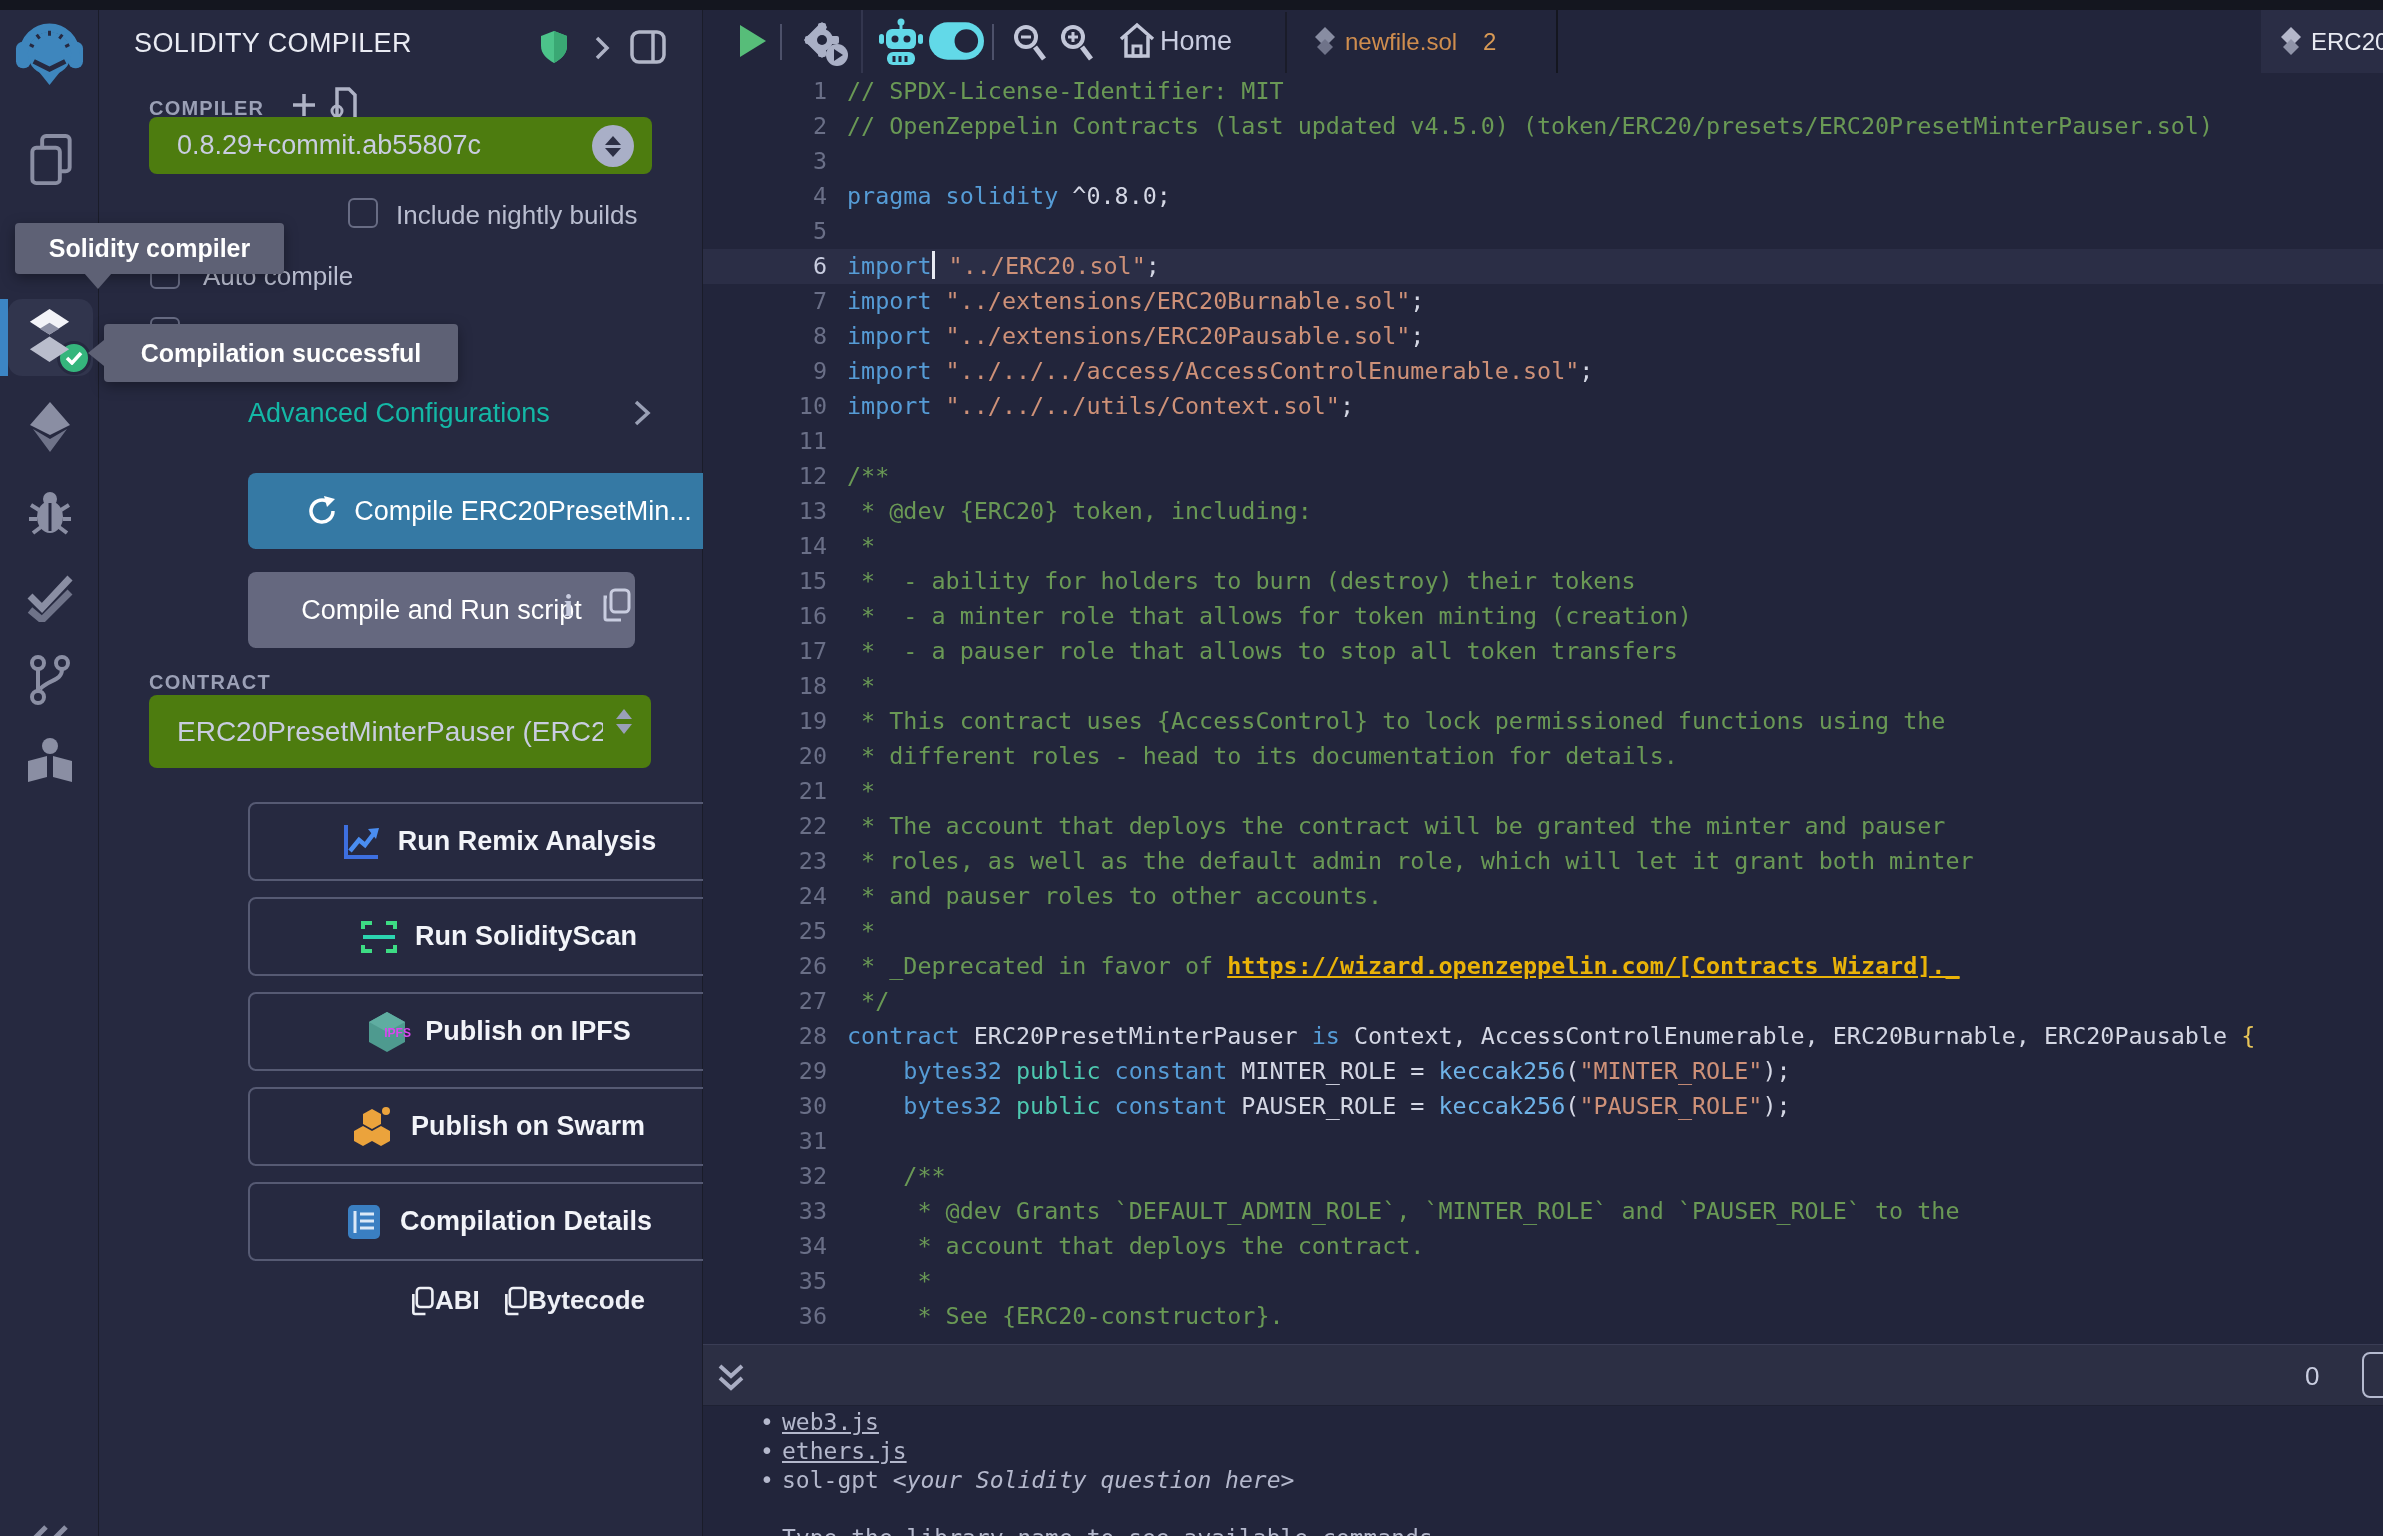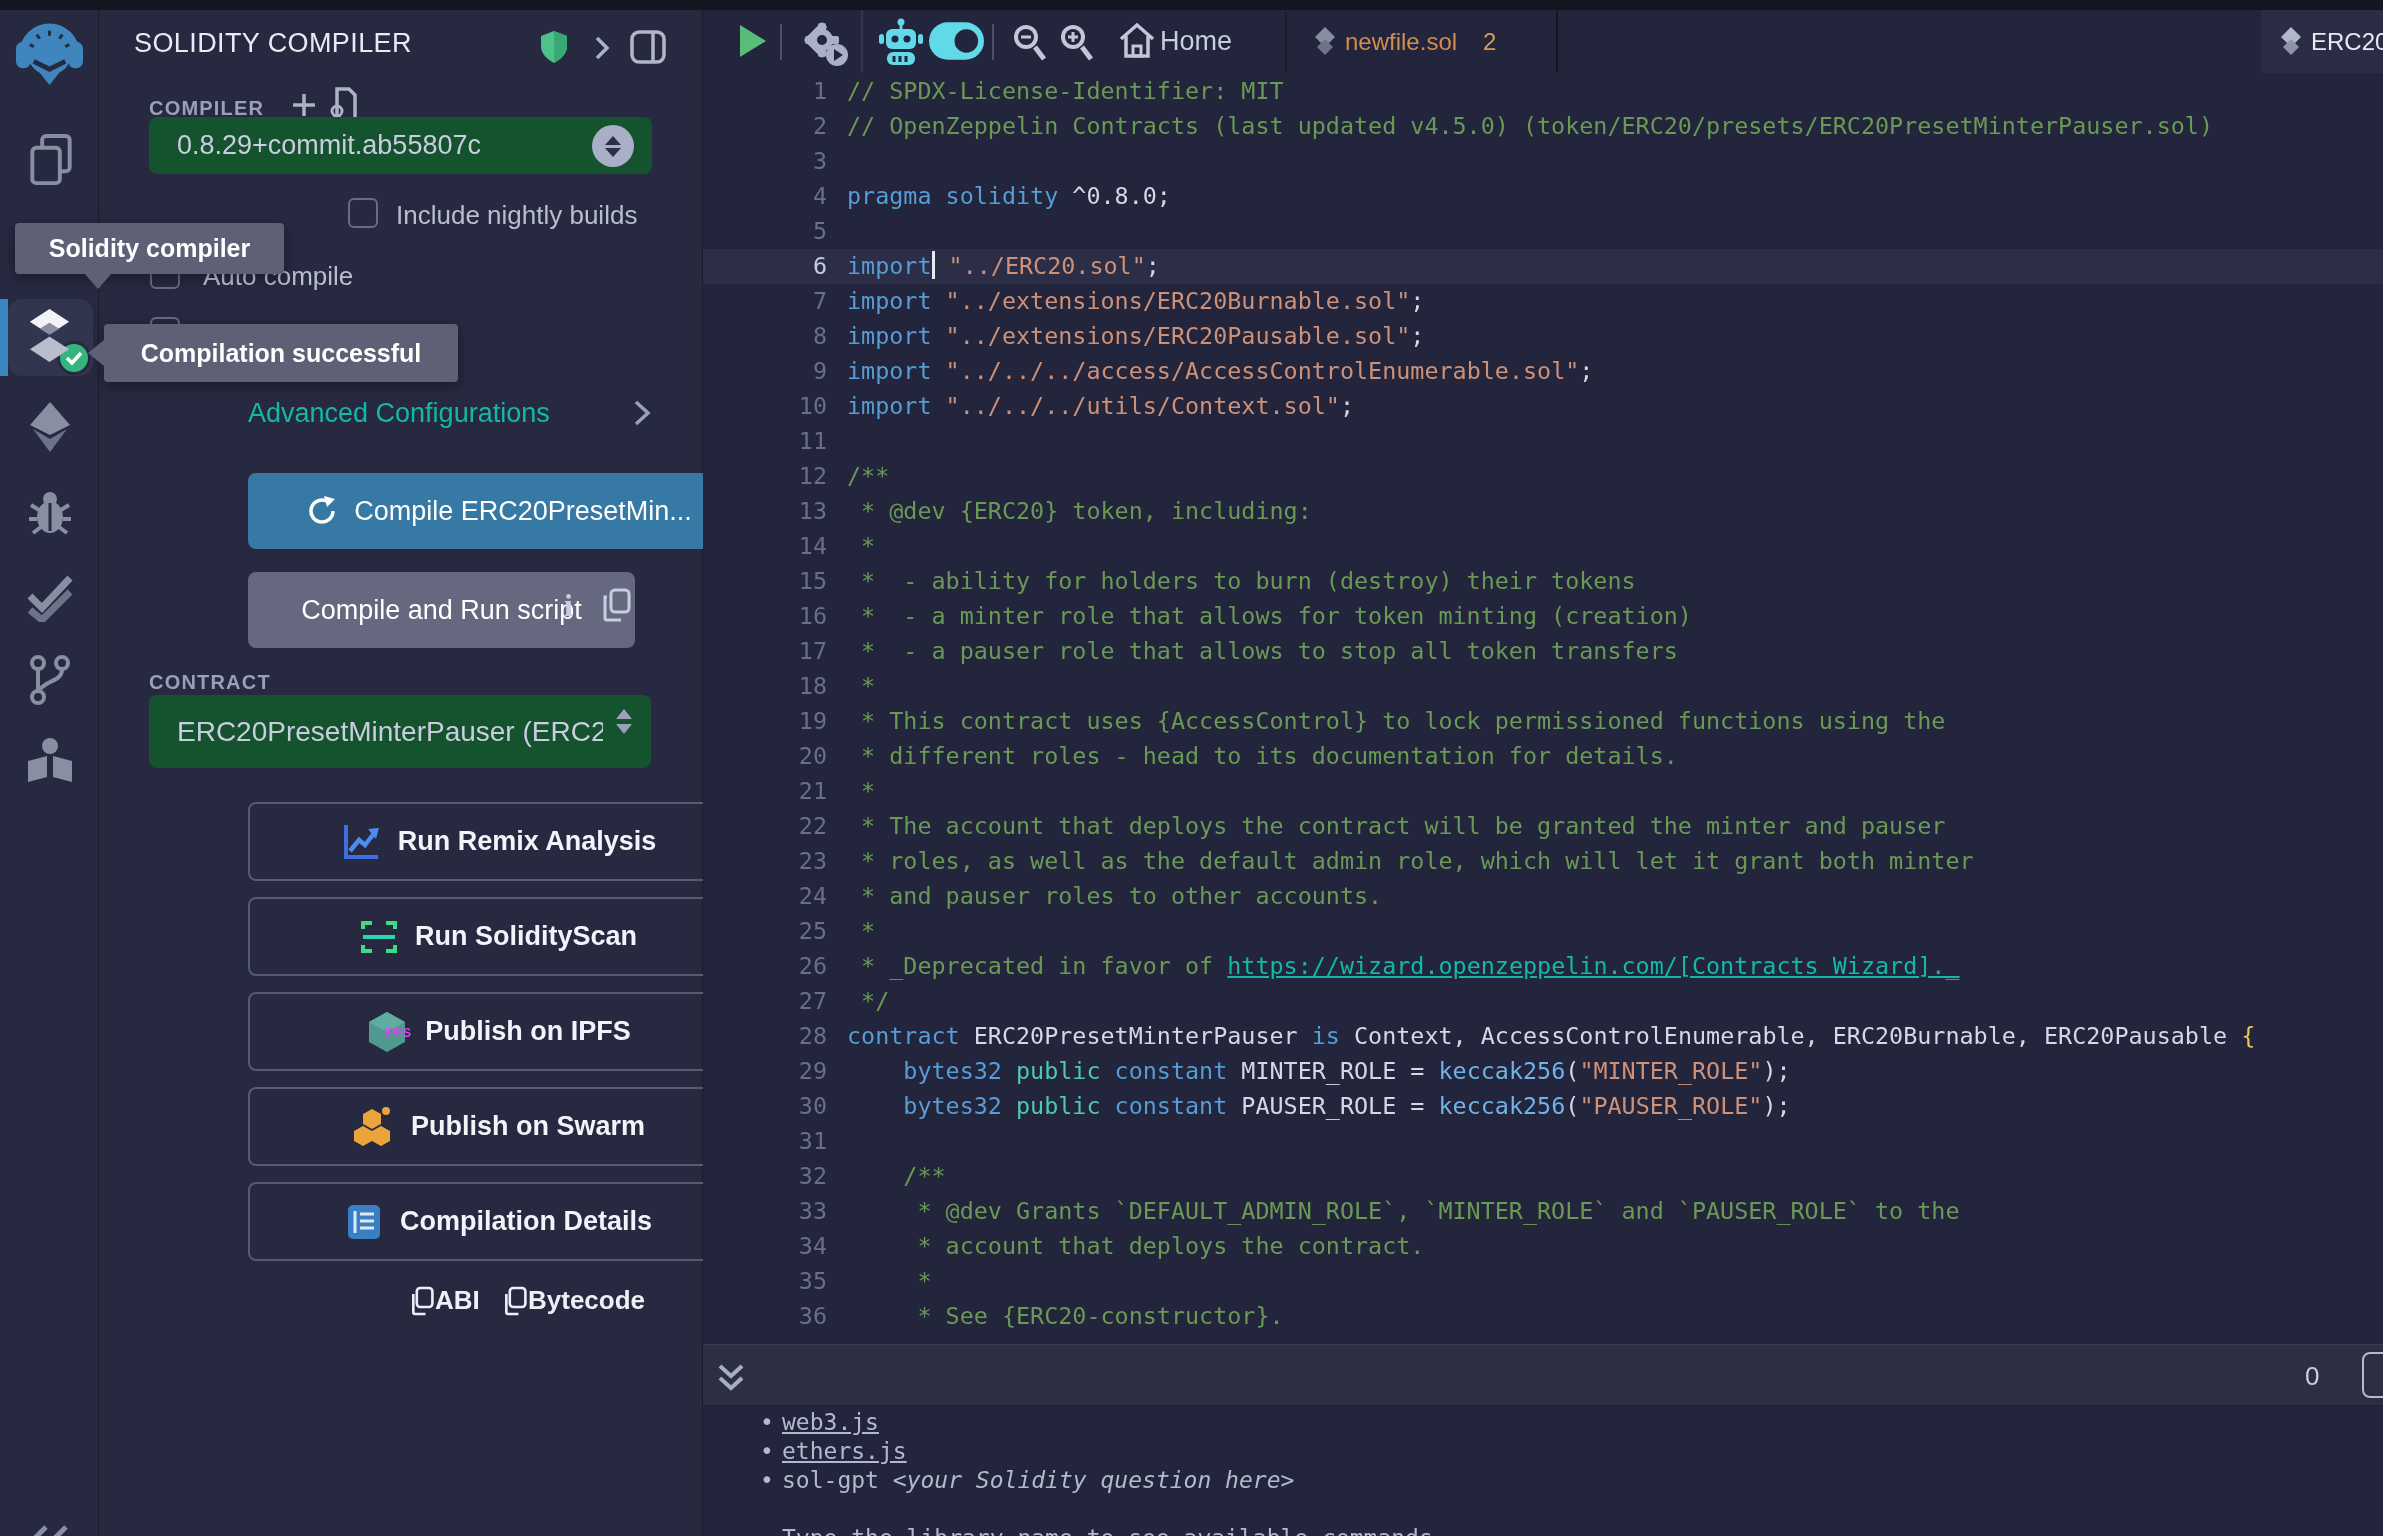--- a/index.html
+++ b/index.html
@@ -16,21 +16,21 @@
   .act-icon { position:absolute; display:flex; align-items:center; justify-content:center; }
   .active-pill { left:8px; top:289px; width:85px; height:77px; background:#31354d; border-radius:14px; }
   .active-bar { left:0; top:289px; width:8px; height:77px; background:#3c85c4; }
   .badge-check { position:absolute; left:57px; top:331px; width:34px; height:34px; border-radius:50%;
                  background:#35b57c; border:3px solid #262940; display:flex; align-items:center; justify-content:center; }
 
   
   .side-panel { left:99px; top:10px; width:604px; height:1527px; background:#262940; border-right:1px solid #1a1c29; }
   .panel-title { left:134px; top:28px; font-size:27px; color:#e9ebf3; font-weight:500; letter-spacing:0.4px; }
   .small-label { font-size:20px; color:#9ba0b6; letter-spacing:1.2px; font-weight:600; }
-  .select { background:#14532d; border-radius:8px; color:#c9cde0; font-size:27px;
+  .select { background:#4d7c0f; border-radius:8px; color:#c9cde0; font-size:27px;
             display:flex; align-items:center; padding-left:28px; overflow:hidden; white-space:nowrap; }
   .spin-circle { position:absolute; width:42px; height:42px; border-radius:50%; background:#a9afc7;
                  display:flex; flex-direction:column; align-items:center; justify-content:center; gap:3px; }
   .spin-circle i, .sel-arrows i { display:block; width:0; height:0; border-left:8px solid transparent; border-right:8px solid transparent; }
   .spin-circle .up { border-bottom:9px solid #2c2f45; } .spin-circle .dn { border-top:9px solid #2c2f45; }
   .sel-arrows { position:absolute; display:flex; flex-direction:column; gap:5px; }
   .sel-arrows .up { border-bottom:10px solid #9aa0b8; } .sel-arrows .dn { border-top:10px solid #9aa0b8; }
   .checkbox { position:absolute; width:30px; height:30px; border:2px solid #686c84; border-radius:6px; background:transparent; }
   .cb-label { position:absolute; font-size:26px; color:#b9bdcf; }
   .tooltip { position:absolute; background:#5e6175; color:#ffffff; font-size:25px; font-weight:600;
@@ -62,21 +62,21 @@
   
   .editor { left:703px; top:73px; width:1681px; height:1271px; background:#22253b; overflow:hidden;
             font-family:"DejaVu Sans Mono", monospace; font-size:23.4px; padding-top:1px; }
   .eline { display:flex; height:35px; line-height:35px; white-space:pre; }
   .eline.active { background:#2b2e46; }
   .gut { display:inline-block; width:124px; text-align:right; color:#6a6f87; flex:0 0 124px; }
   .eline.active .gut { color:#c8ccdf; }
   .code { margin-left:20px; }
   .tk-c{color:#6A9955} .tk-k{color:#569cd6} .tk-g{color:#4EC9B0} .tk-f{color:#6fb3e8}
   .tk-s{color:#ce9178} .tk-p{color:#d4d7e4} .tk-y{color:#e8c558}
-  .tk-cu{color:#14b8a6; text-decoration:underline;}
+  .tk-cu{color:#eab308; text-decoration:underline;font-weight:bold;}
   .cursor { display:inline-block; width:3px; height:28px; background:#e8eaf2; vertical-align:-5px; }
 
   
   .term-bar { left:703px; top:1344px; width:1681px; height:61px; background:#2c2f44; border-top:1px solid #3a3d55; }
   .term-count { position:absolute; font-size:26px; color:#c9cde0; }
   .term-search { position:absolute; left:2362px; top:1352px; width:59px; height:46px; border:2px solid #b5bacf; border-radius:8px; }
   .terminal { left:703px; top:1406px; width:1681px; height:131px; background:#22253b; overflow:hidden;
               font-family:"DejaVu Sans Mono", monospace; font-size:23px; color:#b4b8cc; padding-top:2px; }
   .tline { height:29px; line-height:29px; white-space:pre; padding-left:57px; }
   .tline .bullet { display:inline-block; width:22px; }

